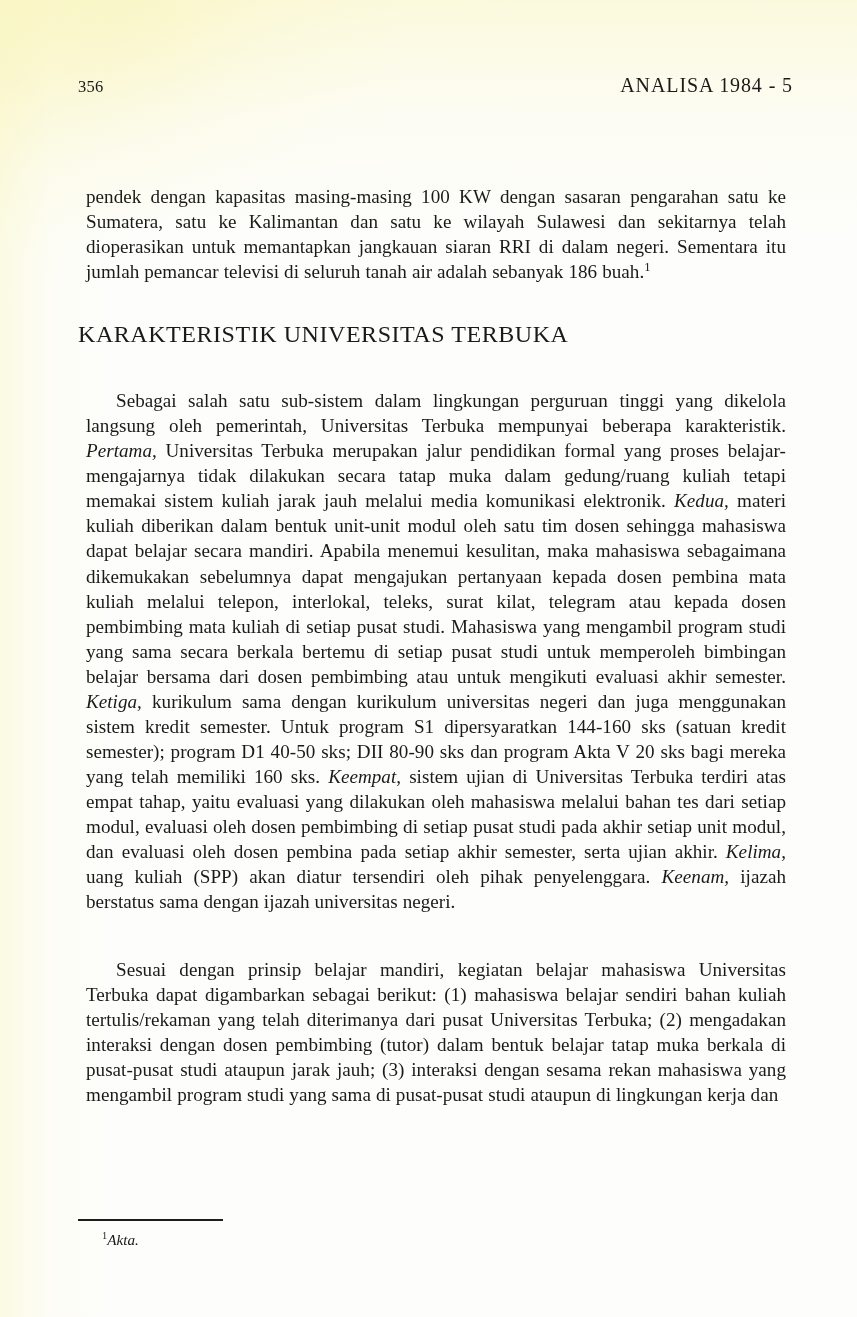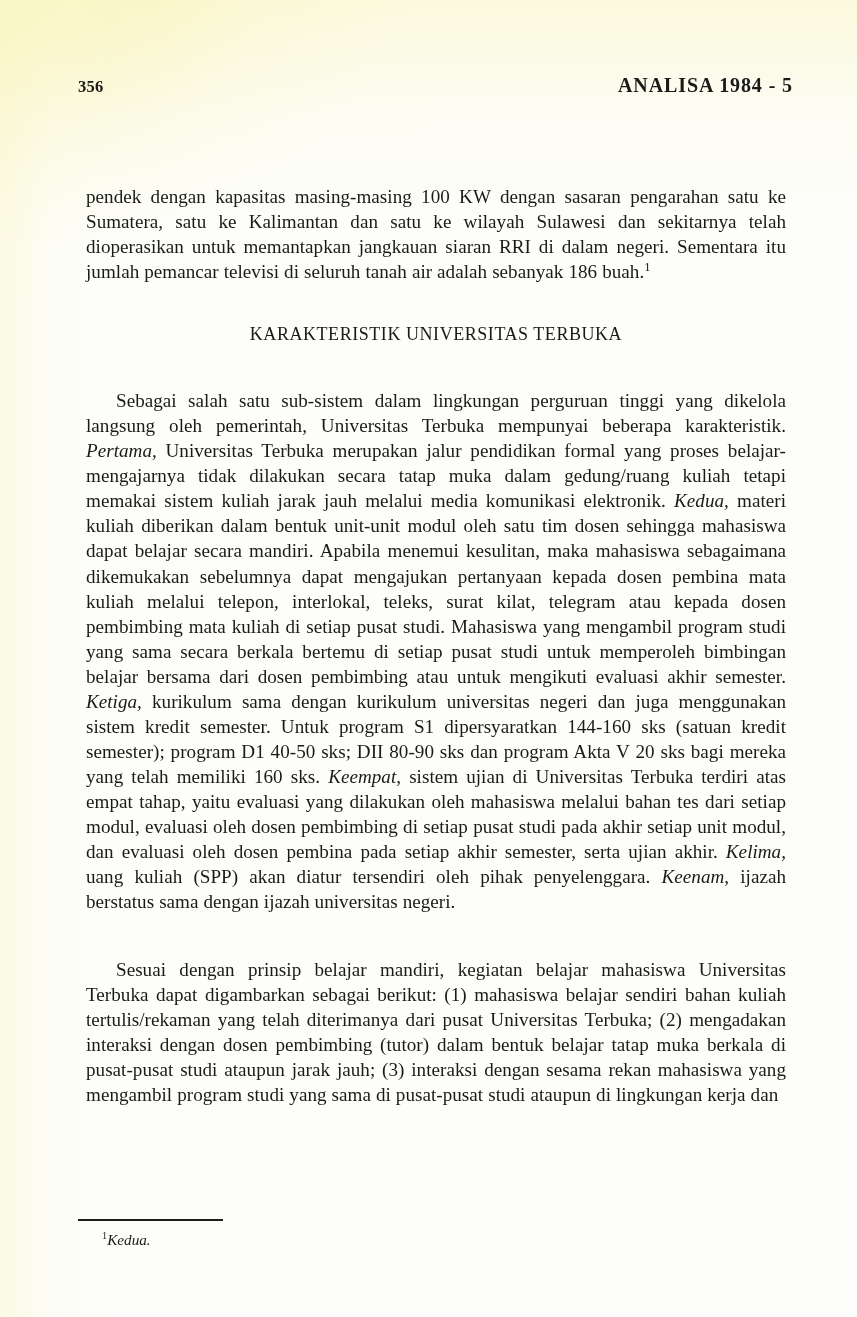--- a/index.html
+++ b/index.html
@@ -65,21 +65,20 @@
   .running-head {
     position: absolute;
     top: 74px;
     left: 78px;
     width: 715px;
     display: flex;
     justify-content: space-between;
     align-items: baseline;
     font-size: 16.5px;
     letter-spacing: 0.2px;
-    font-weight: bold;
   }
   .running-head .folio {
     font-size: 16.5px;
   }
   .running-head .journal {
     font-size: 20px;
     letter-spacing: 0.9px;
     margin-left: 28px;
   }
 
@@ -101,25 +100,24 @@
     word-spacing: 0.2px;
     hyphens: manual;
   }
 
   p.para.indent {
     text-indent: 30px;
   }
 
   h2.section-heading {
     margin: 0;
-    font-size: 18px;
+    font-size: 24px;
     font-weight: normal;
     line-height: 25px;
     letter-spacing: 0.55px;
-    text-align: center;
   }
 
   .spacer-before-heading { height: 30px; }
   .spacer-after-heading  { height: 33px; }
   .spacer-between-paras  { height: 27px; }
 
   i, .ital { }
 
   sup.fn-ref {
     font-size: 0.66em;
@@ -180,17 +178,17 @@
       <p class="para indent"><span>Sebagai salah satu sub-sistem dalam lingkungan perguruan tinggi yang dikelola langsung oleh pemerintah, Universitas Terbuka mempunyai beberapa karakteristik. </span><i>Pertama,</i><span> Universitas Terbuka merupakan jalur pendidikan formal yang proses belajar-mengajarnya tidak dilakukan secara tatap muka dalam gedung/ruang kuliah tetapi memakai sistem kuliah jarak jauh melalui media komunikasi elektronik. </span><i>Kedua,</i><span> materi kuliah diberikan dalam bentuk unit-unit modul oleh satu tim dosen sehingga mahasiswa dapat belajar secara mandiri. Apabila menemui kesulitan, maka mahasiswa sebagaimana dikemukakan sebelumnya dapat mengajukan pertanyaan kepada dosen pembina mata kuliah melalui telepon, interlokal, teleks, surat kilat, telegram atau kepada dosen pembimbing mata kuliah di setiap pusat studi. Mahasiswa yang mengambil program studi yang sama secara berkala bertemu di setiap pusat studi untuk memperoleh bimbingan belajar bersama dari dosen pembimbing atau untuk mengikuti evaluasi akhir semester. </span><i>Ketiga,</i><span> kurikulum sama dengan kurikulum universitas negeri dan juga menggunakan sistem kredit semester. Untuk program S1 dipersyaratkan 144-160 sks (satuan kredit semester); program D1 40-50 sks; DII 80-90 sks dan program Akta V 20 sks bagi mereka yang telah memiliki 160 sks. </span><i>Keempat,</i><span> sistem ujian di Universitas Terbuka terdiri atas empat tahap, yaitu evaluasi yang dilakukan oleh mahasiswa melalui bahan tes dari setiap modul, evaluasi oleh dosen pembimbing di setiap pusat studi pada akhir setiap unit modul, dan evaluasi oleh dosen pembina pada setiap akhir semester, serta ujian akhir. </span><i>Kelima,</i><span> uang kuliah (SPP) akan diatur tersendiri oleh pihak penyelenggara. </span><i>Keenam,</i><span> ijazah berstatus sama dengan ijazah universitas negeri.</span></p>
 
       <div class="spacer-between-paras"></div>
 
       <p class="para indent">Sesuai dengan prinsip belajar mandiri, kegiatan belajar mahasiswa Universitas Terbuka dapat digambarkan sebagai berikut: (1) mahasiswa belajar sendiri bahan kuliah tertulis/rekaman yang telah diterimanya dari pusat Universitas Terbuka; (2) mengadakan interaksi dengan dosen pembimbing (tutor) dalam bentuk belajar tatap muka berkala di pusat-pusat studi ataupun jarak jauh; (3) interaksi dengan sesama rekan mahasiswa yang mengambil program studi yang sama di pusat-pusat studi ataupun di lingkungan kerja dan</p>
 
     </div>
 
     <div class="footnote-area">
       <div class="footnote-rule"></div>
-      <div class="footnote-text"><sup>1</sup><i>Kedua.</i></div>
+      <div class="footnote-text"><sup>1</sup><i>Akta.</i></div>
     </div>
 
   </div>
 </div>
 
 </body></html>

